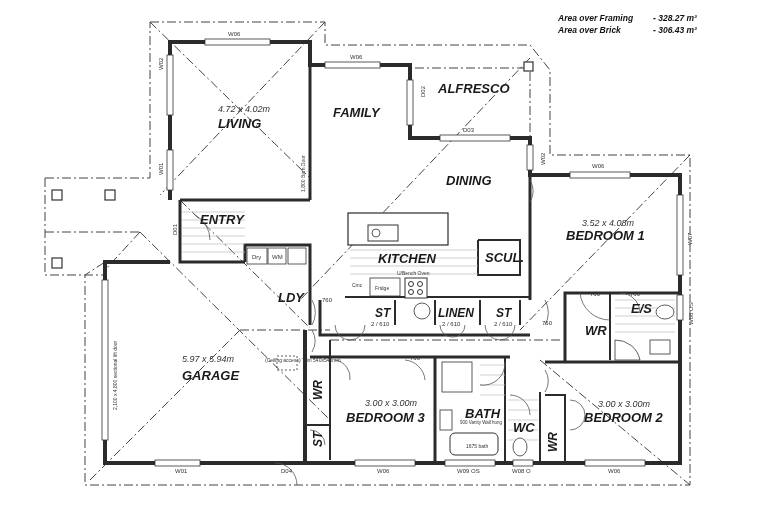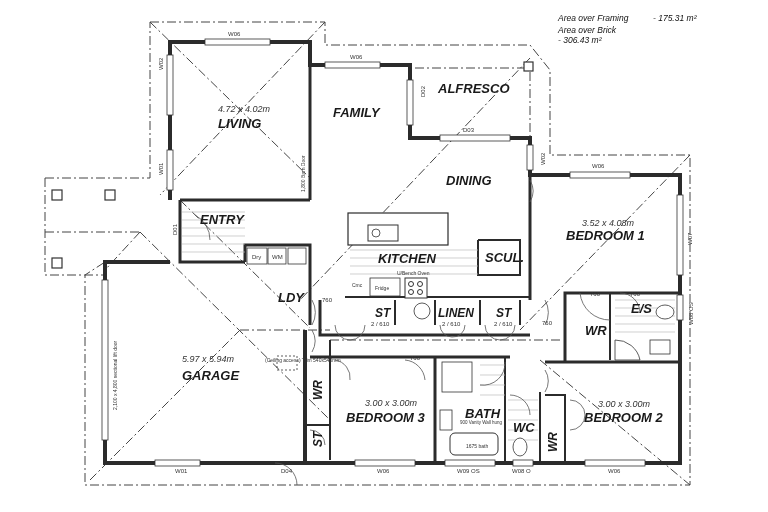--- a/index.html
+++ b/index.html
@@ -5,33 +5,33 @@
   html, body { margin:0; padding:0; background:#ffffff; }
   body { width:768px; height:512px; overflow:hidden; position:relative; font-family:"Liberation Sans", sans-serif; }
   #plan { position:absolute; left:0; top:0; width:768px; height:512px; }
   .dash { stroke:#444; stroke-width:1; fill:none; stroke-dasharray:9 3 2 3; }
   .thin { stroke:#555; stroke-width:0.8; fill:none; }
   .win { fill:#fff; stroke:#333; stroke-width:0.8; }
   .hatch { stroke:#bbb; stroke-width:0.7; }
   .room-label { font-family:"Liberation Sans", sans-serif; font-weight:bold; font-style:italic; fill:#1a1a1a; }
   .dim { font-family:"Liberation Sans", sans-serif; font-style:italic; fill:#333; }
   .tag { font-family:"Liberation Sans", sans-serif; fill:#333; }
-  .area { position:absolute; font-family:"Liberation Sans", sans-serif; font-weight:normal; font-style:italic; font-size:8.5px; color:#111; }
+  .area { position:absolute; font-family:"Liberation Sans", sans-serif; font-weight:bold; font-style:italic; font-size:8.5px; color:#111; }
   .area .row { display:flex; }
   .area .k { width:95px; }
 </style>
 </head>
 <body>
 
 <div class="area" style="left:558px; top:13px;">
   <div class="row">
     <span class="k">Area over Framing</span>
-    <span>- 175.31 m²</span>
+    <span>- 328.27 m²</span>
   </div>
-  <div class="row" style="margin-top:2px;flex-direction:column;">
+  <div class="row" style="margin-top:2px;">
     <span class="k">Area over Brick</span>
     <span>- 306.43 m²</span>
   </div>
 </div>
 
 <svg id="plan" viewBox="0 0 768 512" xmlns="http://www.w3.org/2000/svg">
 
   <g>
     <polyline class="dash" points="150,22 325,22 325,45 530,45 550,70 550,155 690,155 690,485 85,485 85,275 105,262"></polyline>
     <polyline class="dash" points="45,178 150,178 150,22"></polyline>

